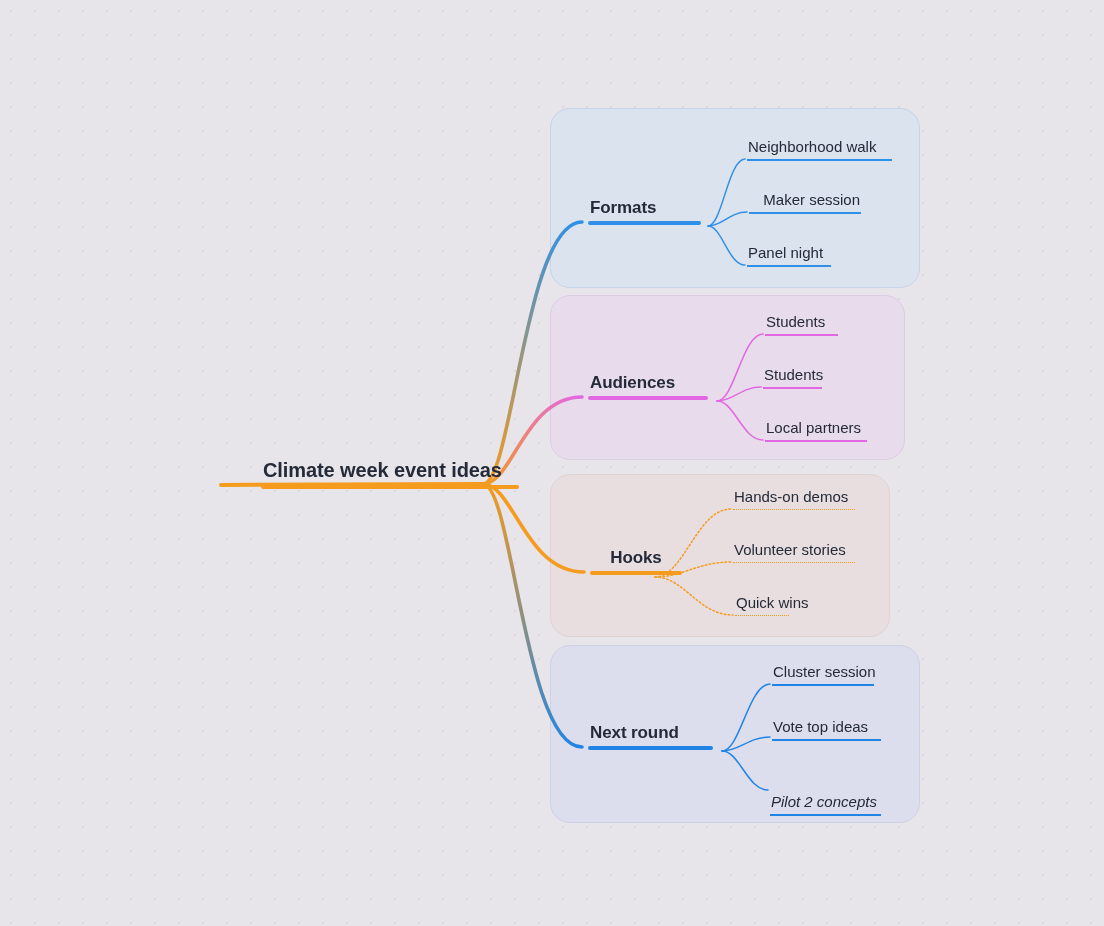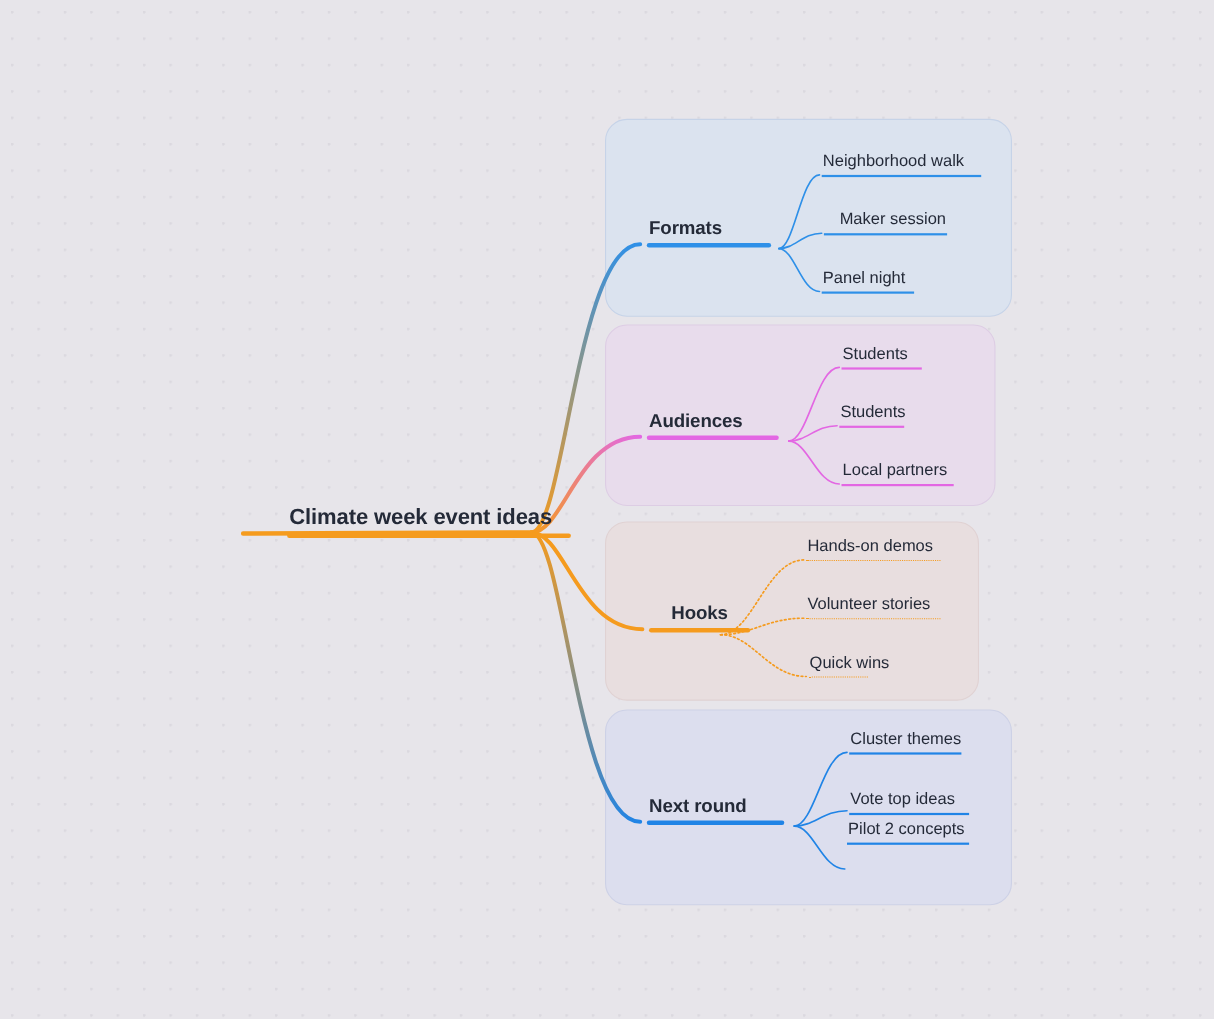--- a/index.html
+++ b/index.html
@@ -174,28 +174,28 @@
     </div>
     <div class="node leaf" style="left: 735px; top: 593px;">
       <span class="node-label">Quick wins</span>
       <span class="node-rule" style="background: none; height: 0px; width: 54px; border-top: 1.5px dotted rgb(245, 155, 30);"></span>
     </div>
     <div class="node branch" style="left: 588px; top: 722px;">
       <span class="node-label">Next round</span>
       <span class="node-rule" style="background: rgb(32, 132, 230); height: 4px; width: 125px;"></span>
     </div>
     <div class="node leaf" style="left: 772px; top: 662px;">
-      <span class="node-label">Cluster themes</span>
+      <span class="node-label">Cluster session</span>
       <span class="node-rule" style="background: rgb(32, 132, 230); height: 1.5px; width: 102px;"></span>
     </div>
     <div class="node leaf" style="left: 772px; top: 717px;">
       <span class="node-label">Vote top ideas</span>
       <span class="node-rule" style="background: rgb(32, 132, 230); height: 1.5px; width: 109px;"></span>
     </div>
-    <div class="node leaf" style="left: 770px; top: 744px;">
+    <div class="node leaf" style="left: 770px; top: 792px; font-style: italic;">
       <span class="node-label">Pilot 2 concepts</span>
       <span class="node-rule" style="background: rgb(32, 132, 230); height: 1.5px; width: 111px;"></span>
     </div>
     <div class="node root" style="left: 222px; top: 458px; margin-left: 39px;">
       <span class="node-label">Climate week event ideas</span>
       <span class="node-rule" style="background: rgb(245, 155, 30); height: 4px; width: 258px;"></span>
     </div>
   </div>
 
 </body></html>

